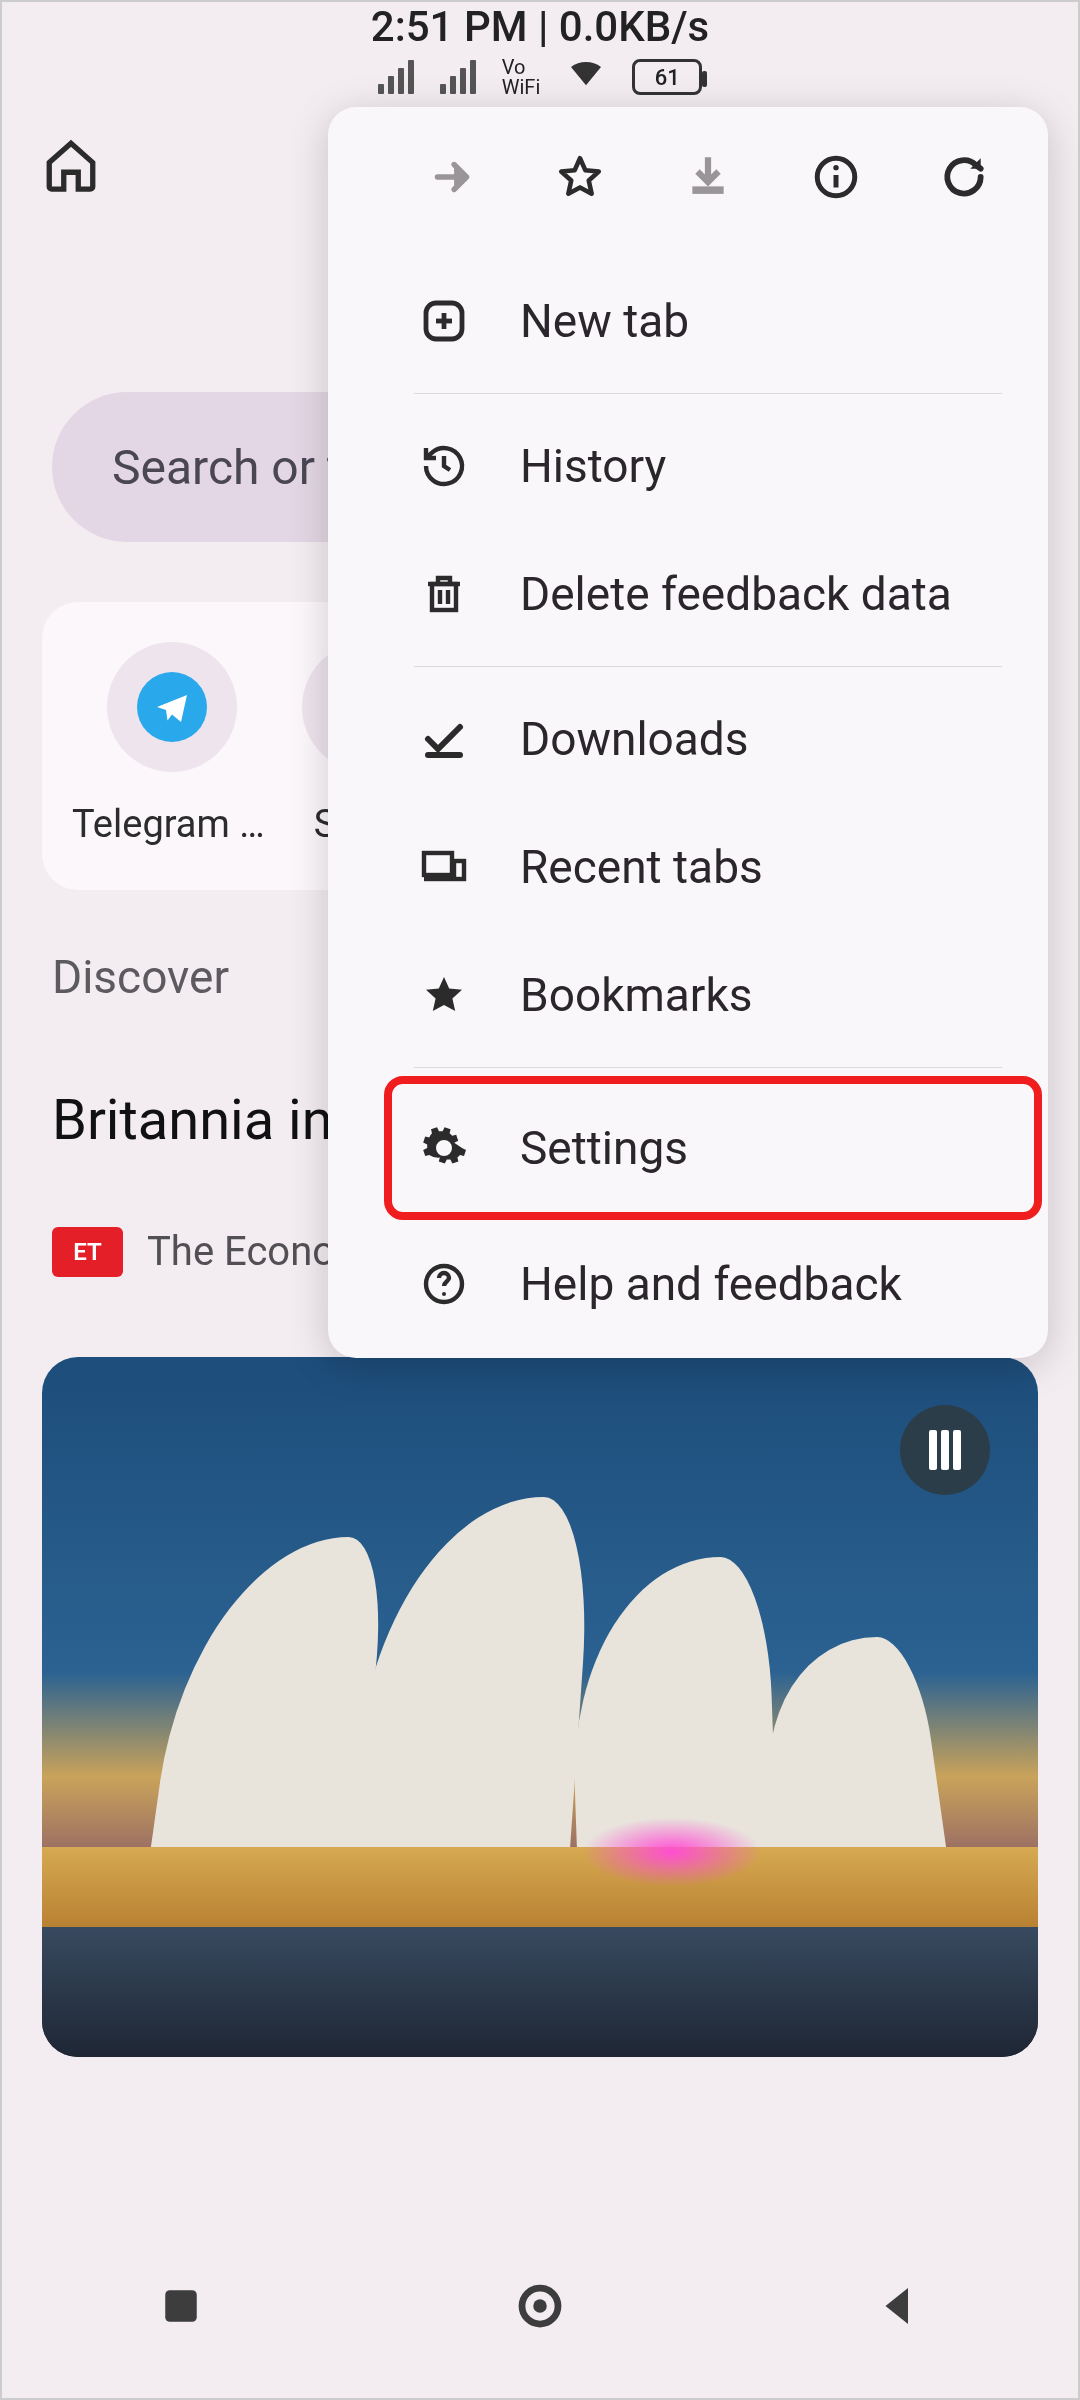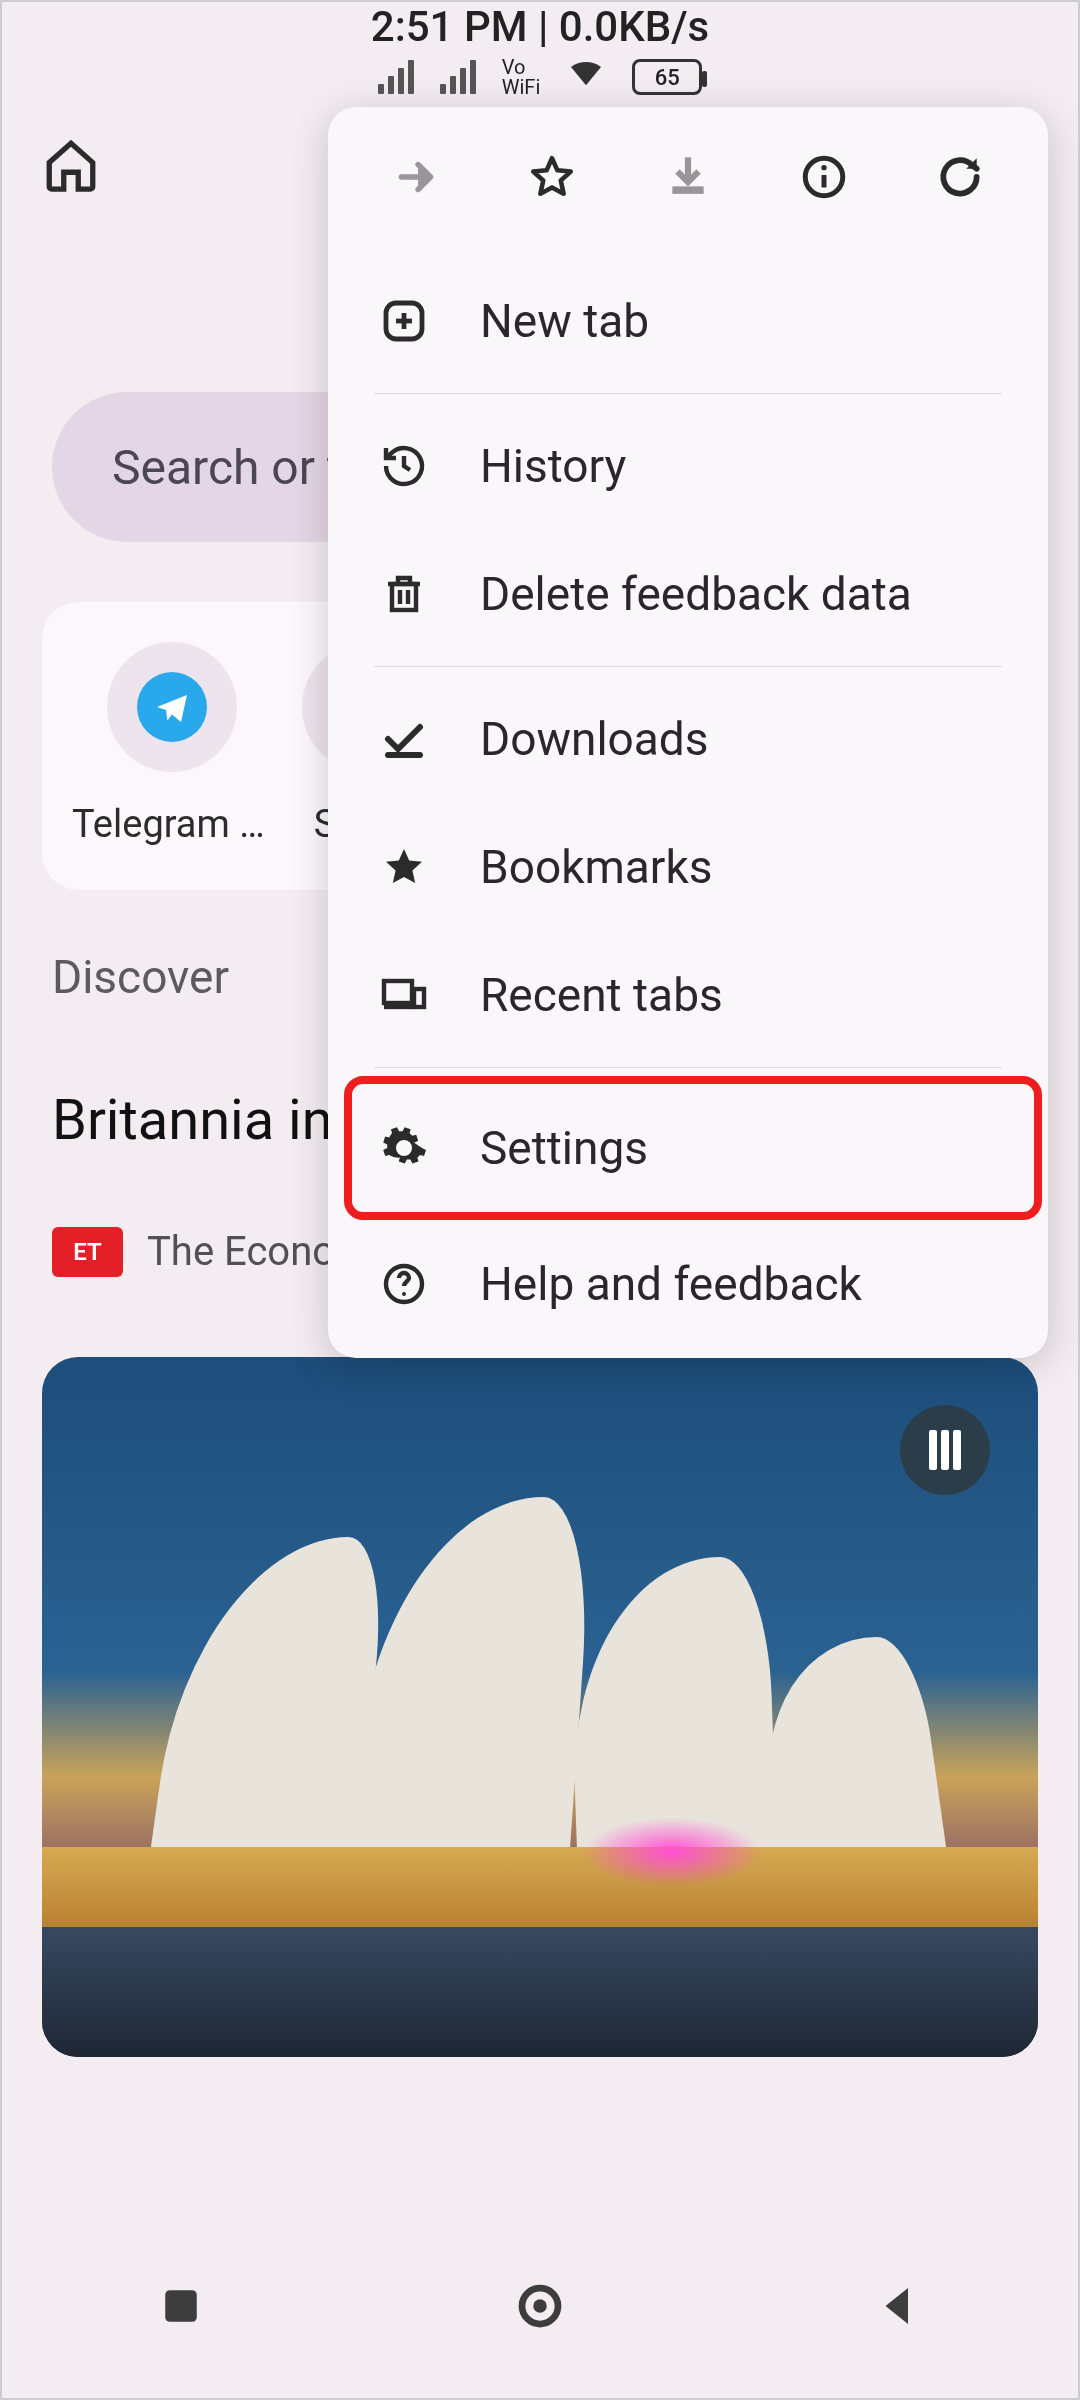--- a/index.html
+++ b/index.html
@@ -49,21 +49,21 @@
   .image-card .corner-icon .bars span{ width:8px; background:#fff; border-radius:2px;}
   .image-card .corner-icon .bars span:nth-child(1){height:40px;}
   .image-card .corner-icon .bars span:nth-child(2){height:40px;}
   .image-card .corner-icon .bars span:nth-child(3){height:40px;}
 
   
   .nav-bar { position:absolute; bottom: 30px; left:0; right:0; height: 120px; display:flex; align-items:center; justify-content:space-around; }
   .nav-bar svg { width: 54px; height: 54px; fill:#3d3d3d; }
 
   
-  .menu-popup { position:absolute; top: 105px; right: 30px; width: 720px; background:#faf7fa; border-radius: 28px; box-shadow: 0 8px 40px rgba(0,0,0,.18); overflow:hidden; }
+  .menu-popup { position:absolute; top: 105px; right: 30px; width: 720px; background:#faf7fa; border-radius: 28px; box-shadow: 0 8px 40px rgba(0,0,0,.18); overflow:hidden;padding-left:40px; }
   .menu-iconrow { height: 140px; display:flex; align-items:center; justify-content:space-around; padding: 0 20px; }
   .menu-iconrow .mi { width: 56px; height: 56px; display:flex; align-items:center; justify-content:center;}
   .menu-iconrow .mi svg { width: 50px; height:50px; }
   .menu-iconrow .mi.disabled svg { stroke:#9a9598; fill:#9a9598; }
 
   .menu-list { padding: 10px 30px; }
   .menu-item { display:flex; align-items:center; gap: 46px; padding: 34px 16px; font-size: 46px; color:#2a262b; }
   .menu-item .micon { width: 60px; height:60px; display:flex; align-items:center; justify-content:center;}
   .menu-item .micon svg { width: 48px; height:48px; }
   .menu-sep { height:1px; background:#e0d8df; margin: 8px 16px; }
@@ -102,21 +102,21 @@
     <span class="vowifi">
       <div>Vo</div>
       <div>WiFi</div>
     </span>
     <span class="wifi">
       <svg viewBox="0 0 24 24">
           <path d="M12 20l9-11c-5-4-13-4-18 0l9 11z" fill="#333"></path>
         </svg>
     </span>
     <span class="battery">
-      <span>65</span>
+      <span>61</span>
     </span>
   </div>
 </div>
 
 <div class="toolbar-row">
   <span class="home-btn">
     <svg viewBox="0 0 24 24" fill="none" stroke="#2b2b2b" stroke-width="2.2">
         <path d="M3 11l9-8 9 8v10a1 1 0 0 1-1 1h-5v-7h-6v7H4a1 1 0 0 1-1-1z"></path>
       </svg>
   </span>
@@ -259,36 +259,36 @@
       <span class="micon">
           <svg viewBox="0 0 24 24" fill="none" stroke="#2b2b2b" stroke-width="3" stroke-linecap="round">
             <polyline points="4 12 9 17 20 6"></polyline>
             <line x1="4" y1="20" x2="20" y2="20"></line>
           </svg>
         </span>
       <span>Downloads</span>
     </div>
     <div class="menu-item">
       <span class="micon">
-          <svg viewBox="0 0 24 24" fill="#2b2b2b">
-            <path d="M12 3l2.6 5.8 6.4.6-4.8 4.3 1.4 6.3L12 17l-5.6 3 1.4-6.3L3 9.4l6.4-.6z"></path>
-          </svg>
-        </span>
-      <span>Bookmarks</span>
-    </div>
-    <div class="menu-item">
-      <span class="micon">
           <svg viewBox="0 0 24 24" fill="none" stroke="#2b2b2b" stroke-width="2.2">
             <rect x="2" y="5" width="14" height="11"></rect>
             <line x1="2" y1="18" x2="16" y2="18"></line>
             <rect x="17" y="9" width="5" height="9"></rect>
           </svg>
         </span>
       <span>Recent tabs</span>
     </div>
+    <div class="menu-item">
+      <span class="micon">
+          <svg viewBox="0 0 24 24" fill="#2b2b2b">
+            <path d="M12 3l2.6 5.8 6.4.6-4.8 4.3 1.4 6.3L12 17l-5.6 3 1.4-6.3L3 9.4l6.4-.6z"></path>
+          </svg>
+        </span>
+      <span>Bookmarks</span>
+    </div>
 
     <div class="menu-sep"></div>
 
     <div class="menu-item highlight-box">
       <span class="micon">
           <svg viewBox="0 0 24 24" fill="#2b2b2b">
             <path d="M12 8a4 4 0 1 0 0 8 4 4 0 0 0 0-8zm9 4l2 1-1 3-2-.5a8 8 0 0 1-1.3 1.3l.5 2-3 1-1-2h-1.8l-1 2-3-1 .5-2A8 8 0 0 1 4.6 15.5L2.6 16l-1-3 2-1v-1.8l-2-1 1-3 2 .5A8 8 0 0 1 6 4.6L5.5 2.6l3-1 1 2h1.8l1-2 3 1-.5 2c.5.4.9.8 1.3 1.3l2-.5 1 3-2 1z"></path>
           </svg>
         </span>
       <span>Settings</span>

